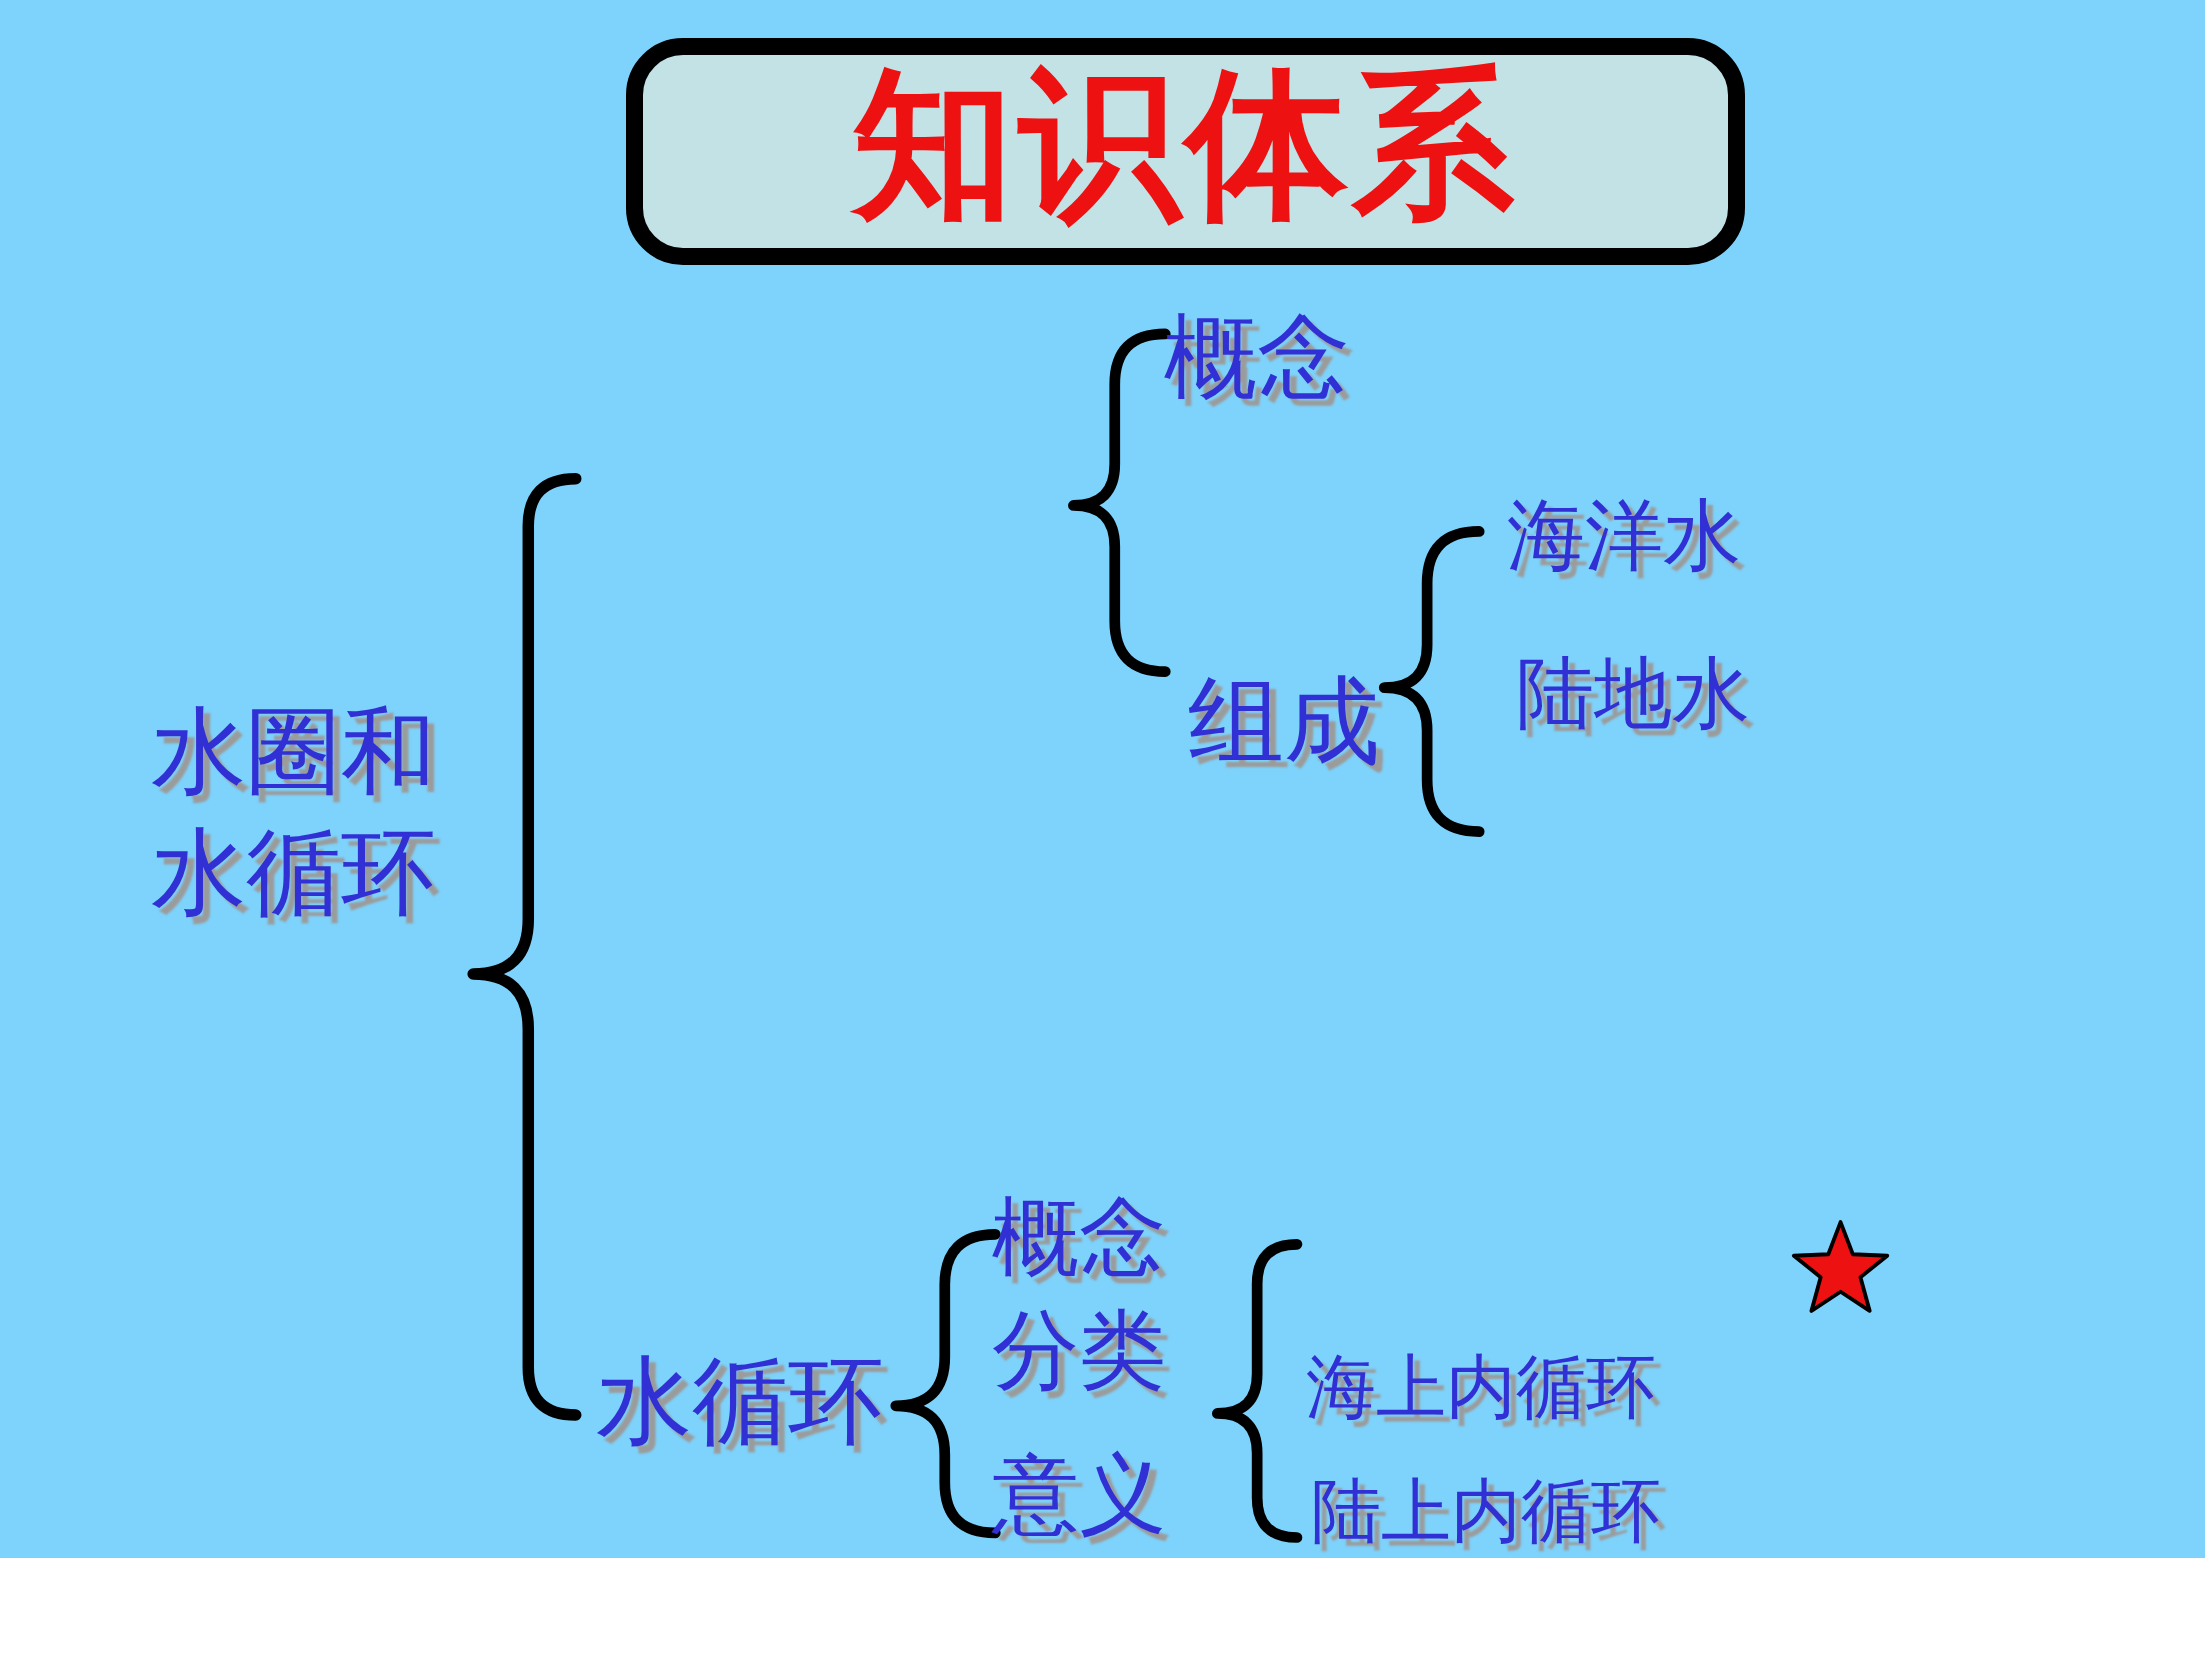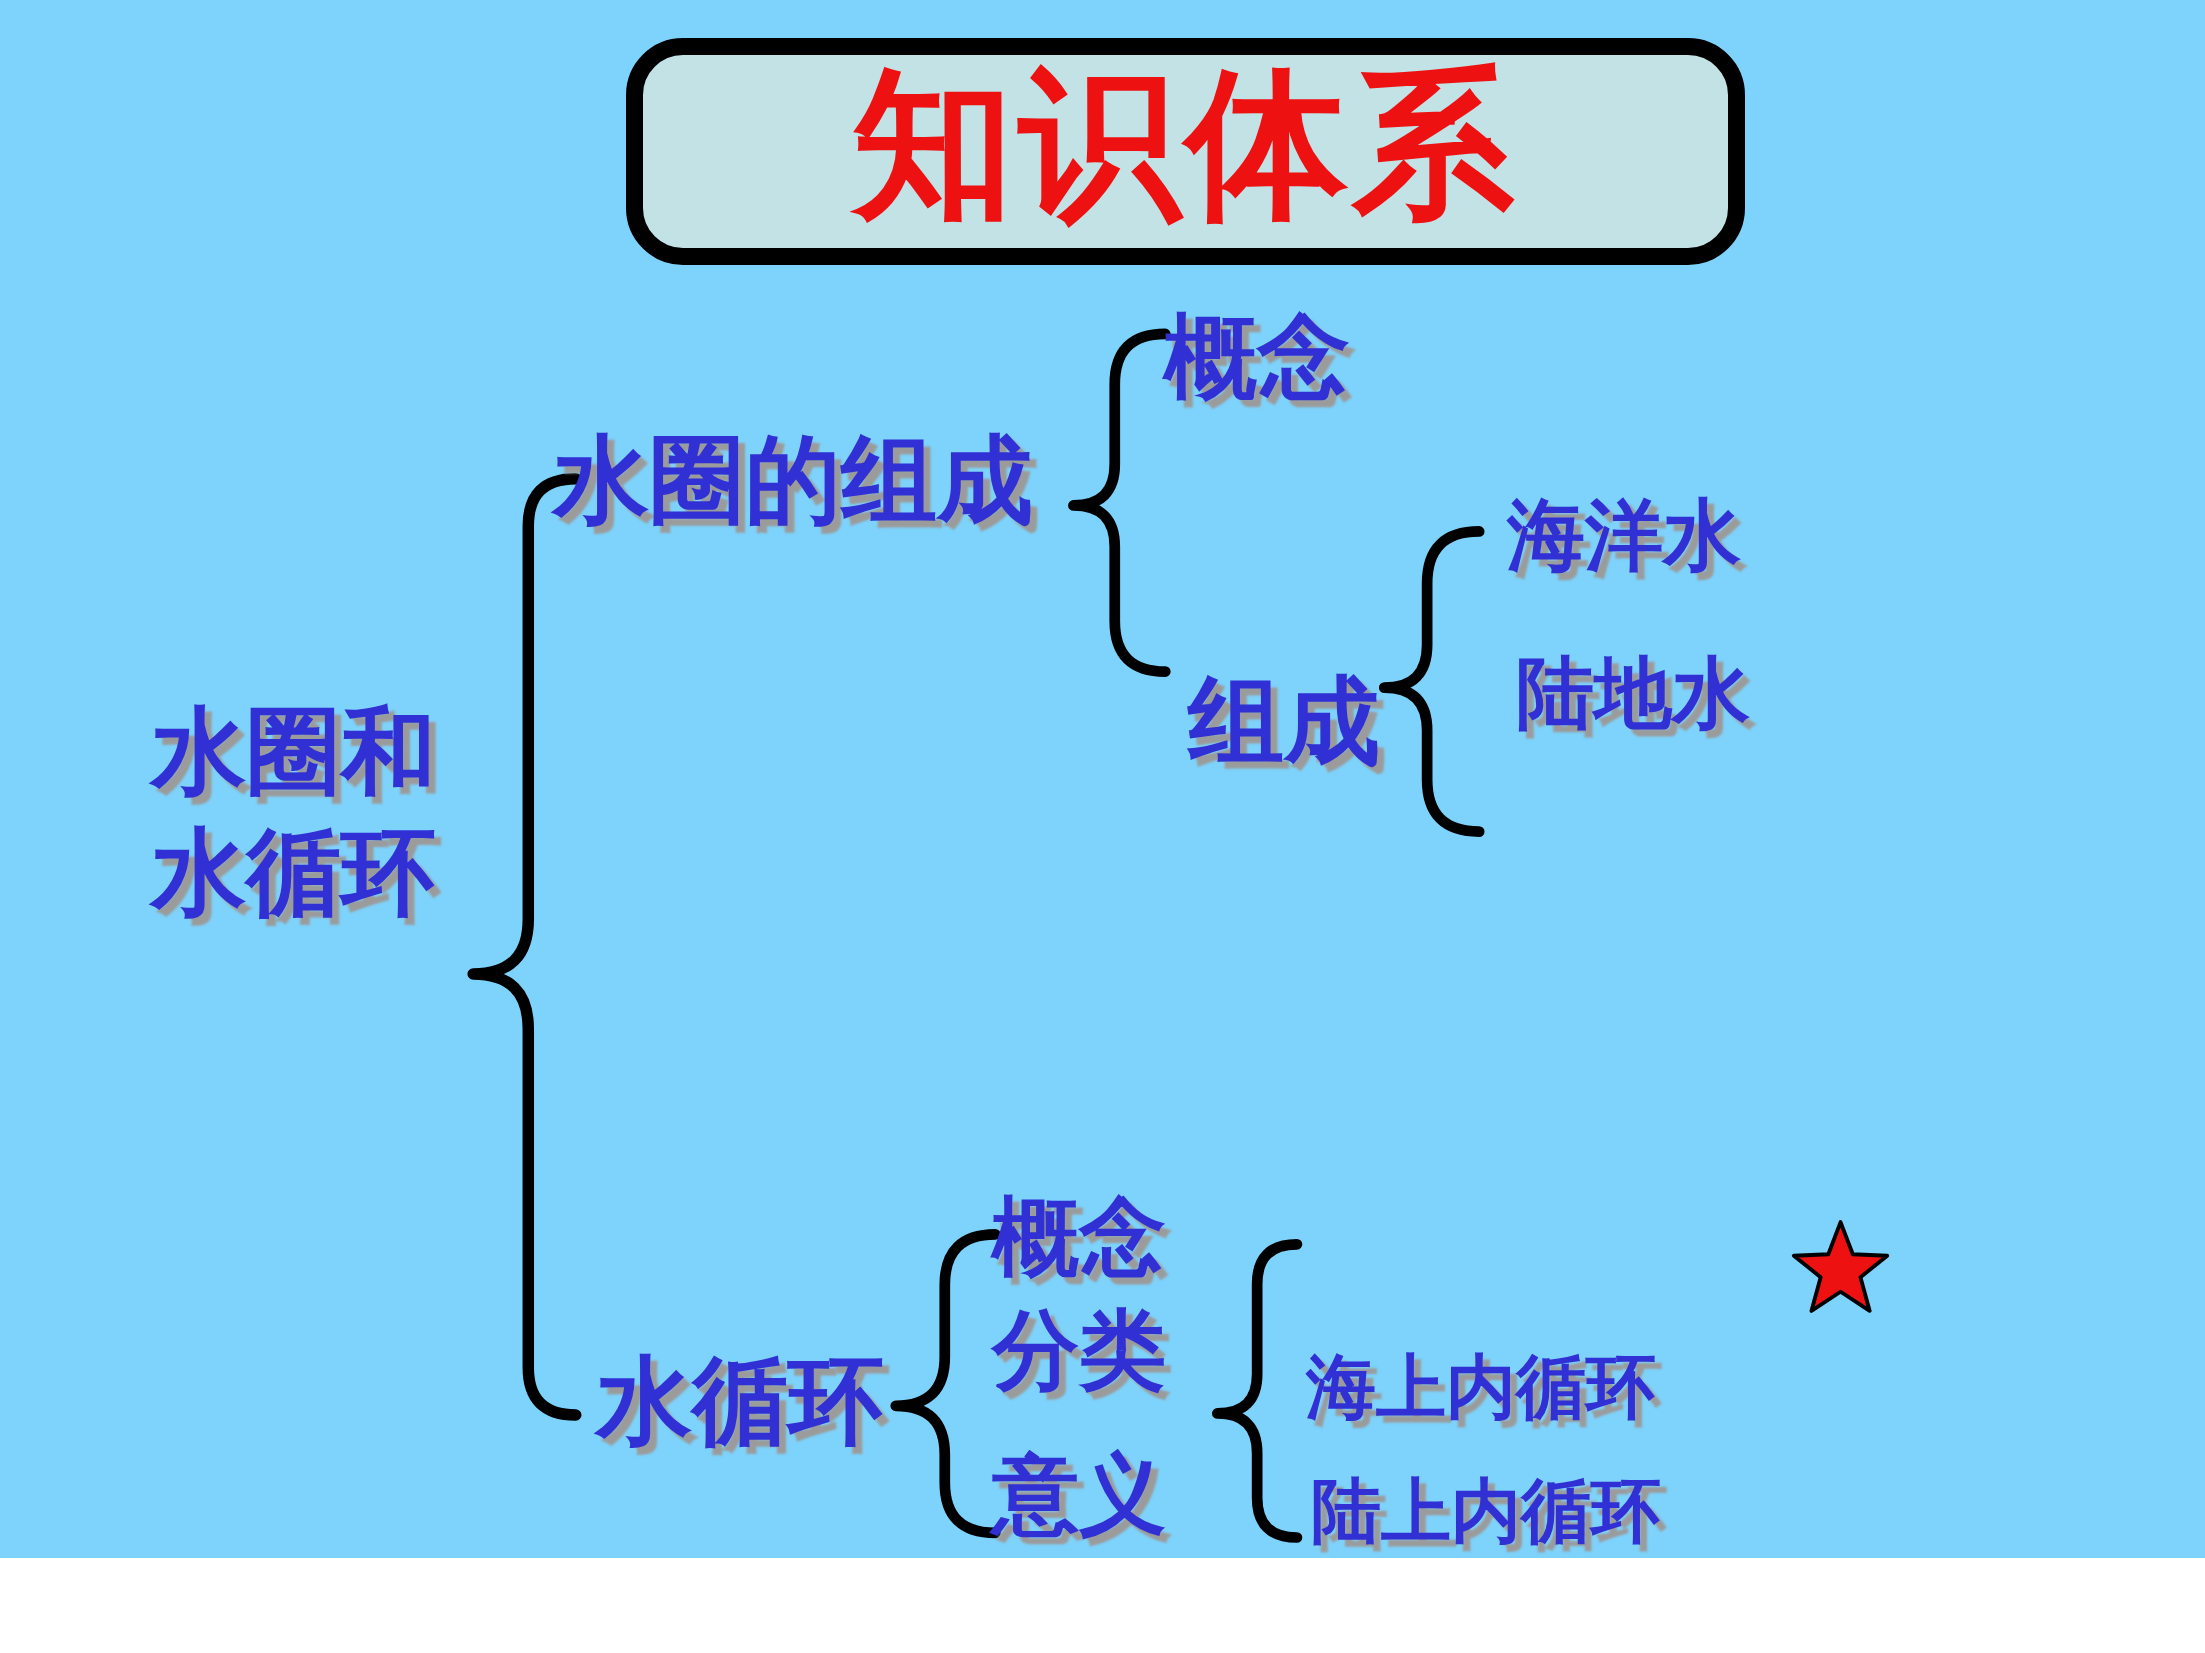--- a/index.html
+++ b/index.html
@@ -39,21 +39,21 @@
   .title-text {
     font-size: 162px;
     font-weight: 700;
     letter-spacing: 4.6px;
     color: var(--title-red, #ee1111);
     padding-bottom: 10.7px;
     white-space: nowrap;
   }
   .cjk {
     position: absolute;
-    font-weight: 700;
+    font-weight: 400;
     line-height: 1.06;
     white-space: nowrap;
     color: var(--node-blue, #3030d4);
     text-shadow: 6.9px 6.9px 2.3px var(--shadow-gray, #9b9b9b);
   }
 </style>
 </head>
 <body>
 
 <div class="stage">
@@ -67,21 +67,20 @@
     <polygon points="2404,1596 2420,1638 2465,1640 2430,1668 2442,1712 2404,1687 2366,1712 2378,1668 2343,1640 2388,1638" fill="#ee1111" stroke="#000000" stroke-width="5" stroke-linejoin="round"></polygon>
   </svg>
 
   <div class="title-box">
     <span class="title-text">知识体系</span>
   </div>
 
   <div class="cjk" style="left:151px; top:701px; font-size:95px;">水圈和</div>
   <div class="cjk" style="left:151px; top:822px; font-size:95px;">水循环</div>
 
-  <div class="cjk" style="left:553px; top:429px; font-size:96px;">水圈的组成</div>
 
   <div class="cjk" style="left:1164px; top:308px; font-size:93px;">概念</div>
 
   <div class="cjk" style="left:1188px; top:622px; font-size:96px;margin-top:48px;">组成</div>
 
   <div class="cjk" style="left:1507px; top:494px; font-size:78px;">海洋水</div>
   <div class="cjk" style="left:1516px; top:652px; font-size:78px;">陆地水</div>
 
 
   <div class="cjk" style="left:596px; top:1350px; font-size:96px;">水循环</div>

